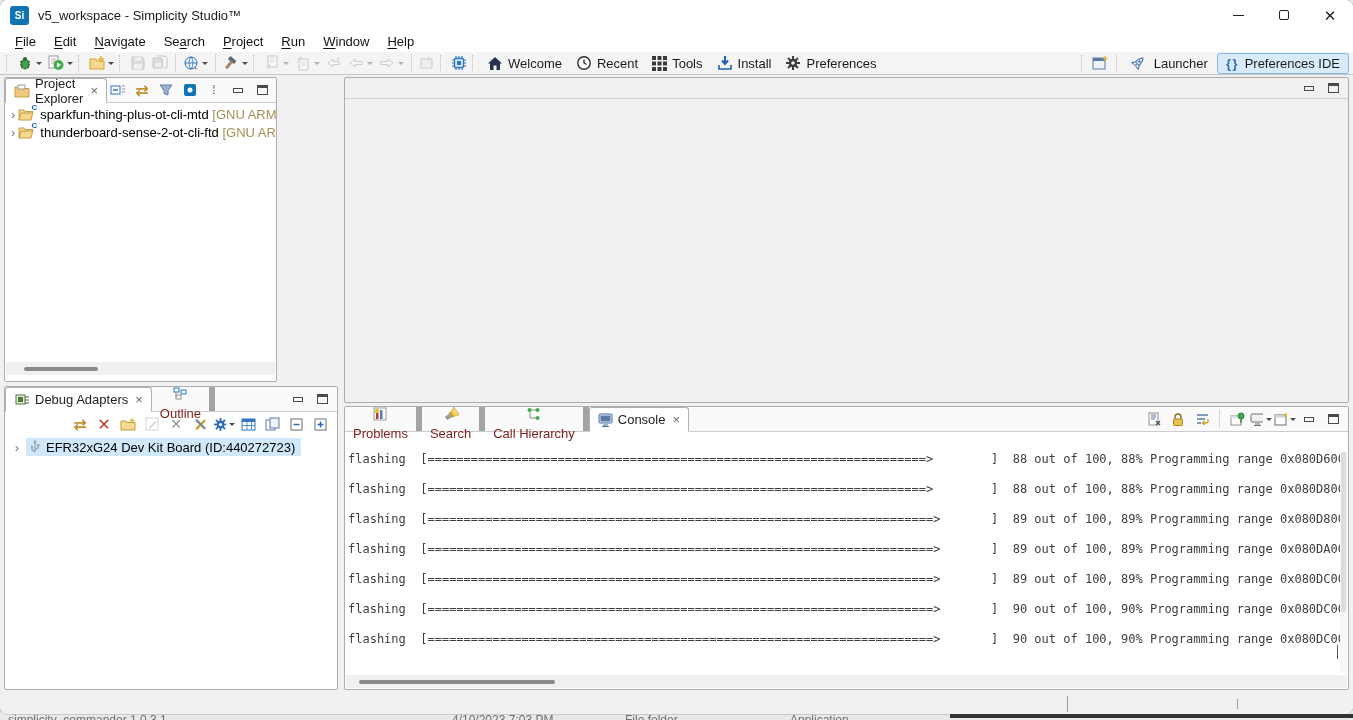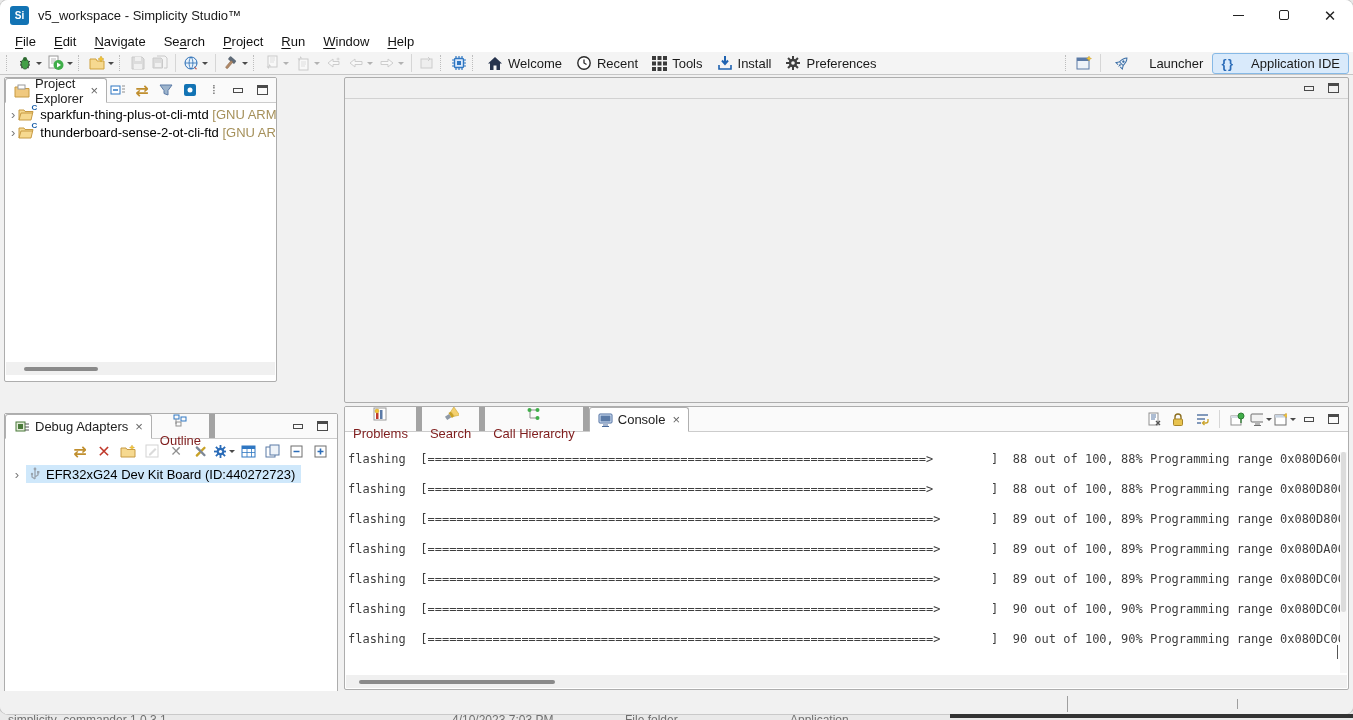--- a/index.html
+++ b/index.html
@@ -29,28 +29,28 @@
   #toolbar { position:absolute; left:0; top:52px; right:0; height:23px; background:#f4f4f4;
              border-bottom:1px solid #c6c6c6; display:flex; align-items:center; padding:0 4px; }
   .tbtn { height:21px; display:flex; align-items:center; justify-content:center; padding:0 3px; border-radius:2px; }
   .tbtn.lbl { gap:5px; font-size:13px; color:#1a1a1a; padding:0 7px; }
   .dd { width:0; height:0; border-left:3px solid transparent; border-right:3px solid transparent;
         border-top:3px solid #4a4a4a; margin-left:3px; }
   .dis { opacity:.38; filter:grayscale(1); }
   .gsep { width:5px; height:16px; border-left:1px dotted #bdbdbd; margin:0 3px 0 2px; }
   .lsep { width:1px; height:18px; background:#d6d6d6; margin:0 4px; }
   .spacer { flex:1; }
-  .persp-btn { display:flex; align-items:center; gap:19px; font-size:13px; color:#1a1a1a;
+  .persp-btn { display:flex; align-items:center; gap:8px; font-size:13px; color:#1a1a1a;
                padding:1px 8px; border-radius:3px; border:1px solid transparent; height:21px; }
   .persp-btn.selected { background:#d9eafb; border-color:#86b9e6; }
   .brace-glyph { color:#2b6cb8; font-weight:bold; font-size:13px; letter-spacing:-1px; }
   
   .panel { position:absolute; background:#fff; border:1px solid #adadad; border-radius:2px; overflow:hidden; }
   #pe-panel { left:4px;  top:77px;  width:273px; height:305px; }
-  #da-panel { left:4px;  top:386px; width:334px; height:304px;margin-top:27px; }
+  #da-panel { left:4px;  top:386px; width:334px; height:304px; }
   #editor   { left:344px; top:77px; width:1005px; height:326px; background:#f1f1f1; }
   #console  { left:344px; top:406px; width:1005px; height:284px; }
   .tabstrip { height:25px; display:flex; align-items:stretch; background:#fafafa;
               border-bottom:1px solid #cccccc; }
   .vtab { display:flex; align-items:center; gap:5px; font-size:13px; color:#222; padding:0 8px; }
   .vtab.active { background:#fff; border:1px solid #b0b0b0; border-bottom:1px solid #fff;
                  border-radius:3px 3px 0 0; margin-bottom:-1px; }
   .vtab .x { color:#666; font-size:13px; margin-left:2px; }
   .vtab.inactive { border-right:6px solid #a3a3a3; color:#7f1d1d;flex-direction:column; }
   .strip-icons { margin-left:auto; display:flex; align-items:center; gap:2px; padding-right:4px; }
@@ -345,21 +345,21 @@
               <circle cx="8" cy="6" r="1.2" fill="#3b6ea5"></circle>
               <path d="M5.4 9L3.5 12h3M10.6 9l1.9 3h-3" fill="#eaf1f9" stroke="#3b6ea5"></path>
               <path d="M7 10h2l-1 3.5z" fill="#3b6ea5"></path>
             </g>
           </svg>
         </span>
       <span>Launcher</span>
     </div>
     <div class="persp-btn selected">
       <span class="brace-glyph">{ }</span>
-      <span>Application IDE</span>
+      <span>Preferences IDE</span>
     </div>
   </div>
 
   <div class="panel" id="pe-panel">
     <div class="tabstrip">
       <div class="vtab active">
         <span>
             <svg width="16" height="14">
               <path d="M1 3h5l1 1.5h8V13H1z" fill="#f0c97f" stroke="#c79a43"></path>
               <rect x="4" y="1" width="7" height="4" fill="#fff" stroke="#9a9a9a"></rect>

